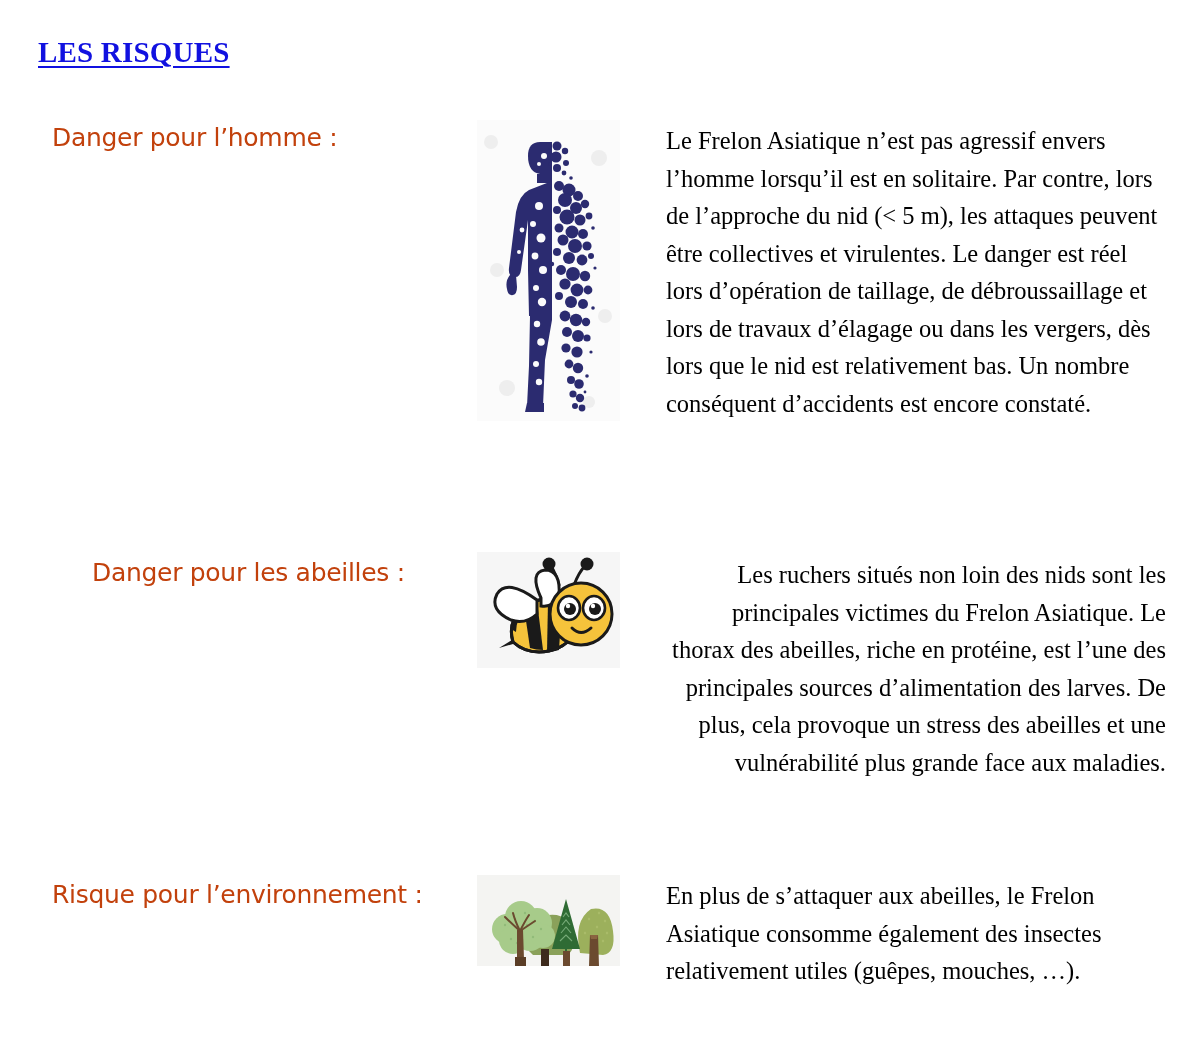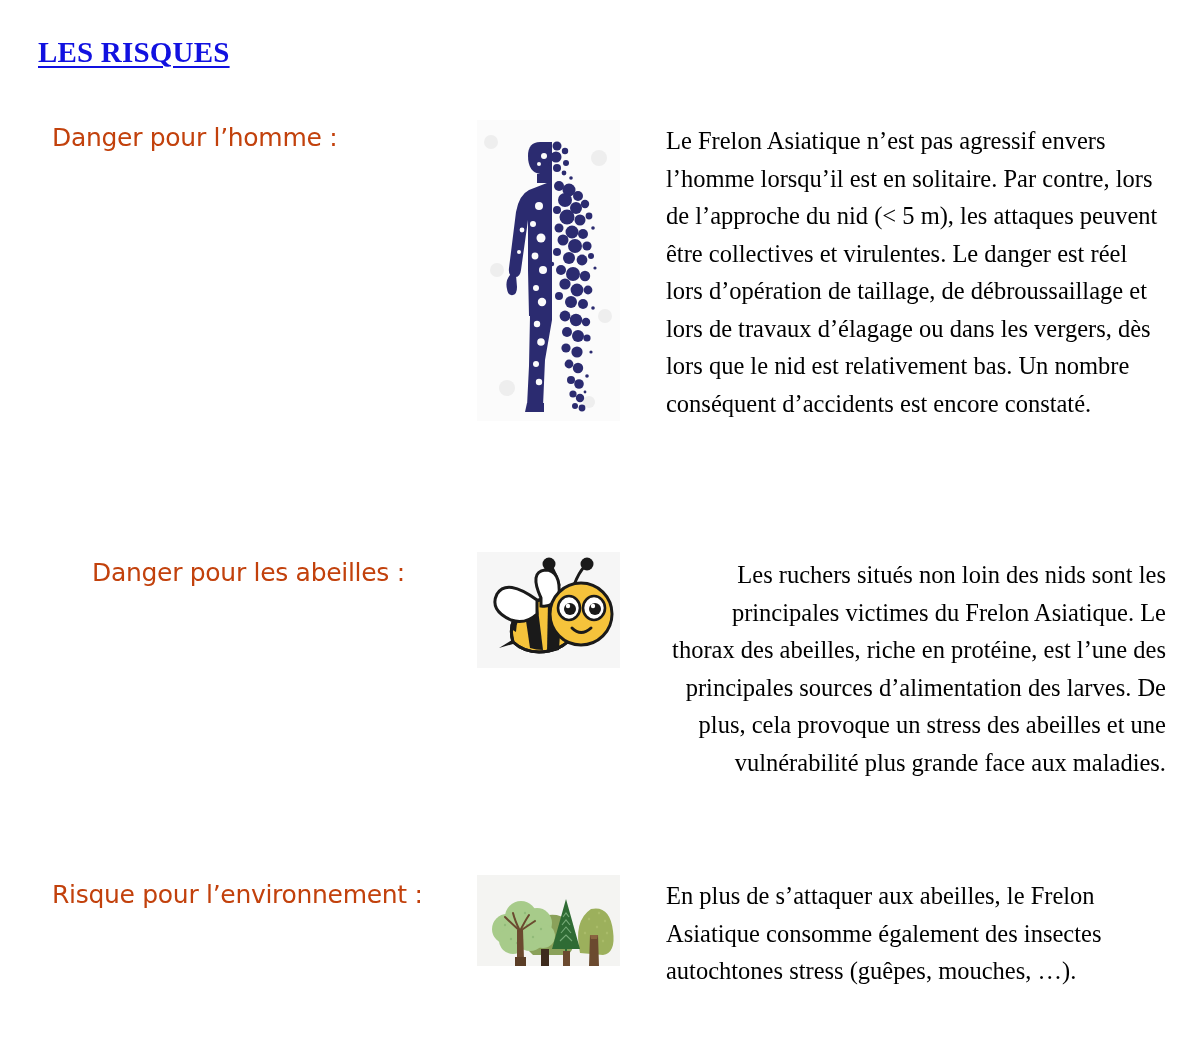--- a/index.html
+++ b/index.html
@@ -334,14 +334,14 @@
         <path d="M43 56 Q52 50 58 46"></path>
       </g>
       <rect x="38" y="82" width="11" height="9" fill="#5a3d26"></rect>
       <rect x="64" y="74" width="8" height="17" fill="#3d2a1c"></rect>
       <rect x="86" y="76" width="7" height="15" fill="#6b4a2f"></rect>
       <path d="M113 60 L112 91 L122 91 L121 60 Z" fill="#6b4a2f"></path>
       <path d="M113 60 L121 60 L120 64 L114 64 Z" fill="#8a6440"></path>
     </svg>
   </div>
 
-  <div class="section-body">En plus de s’attaquer aux abeilles, le Frelon Asiatique consomme également des insectes autochtones stress (guêpes, mouches, …).</div>
+  <div class="section-body">En plus de s’attaquer aux abeilles, le Frelon Asiatique consomme également des insectes relativement utiles (guêpes, mouches, …).</div>
 </div>
 
 </body></html>

